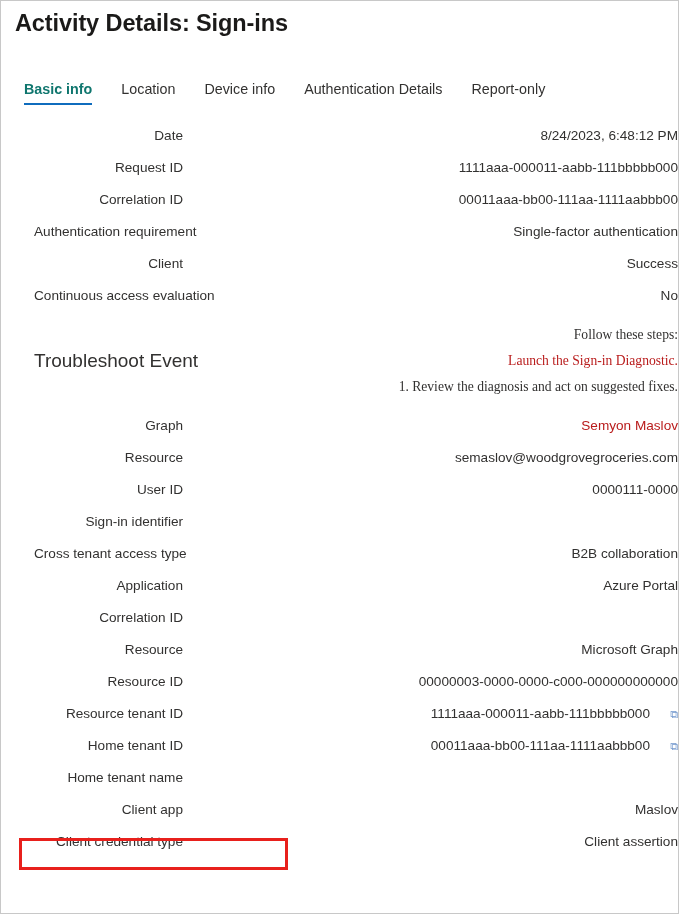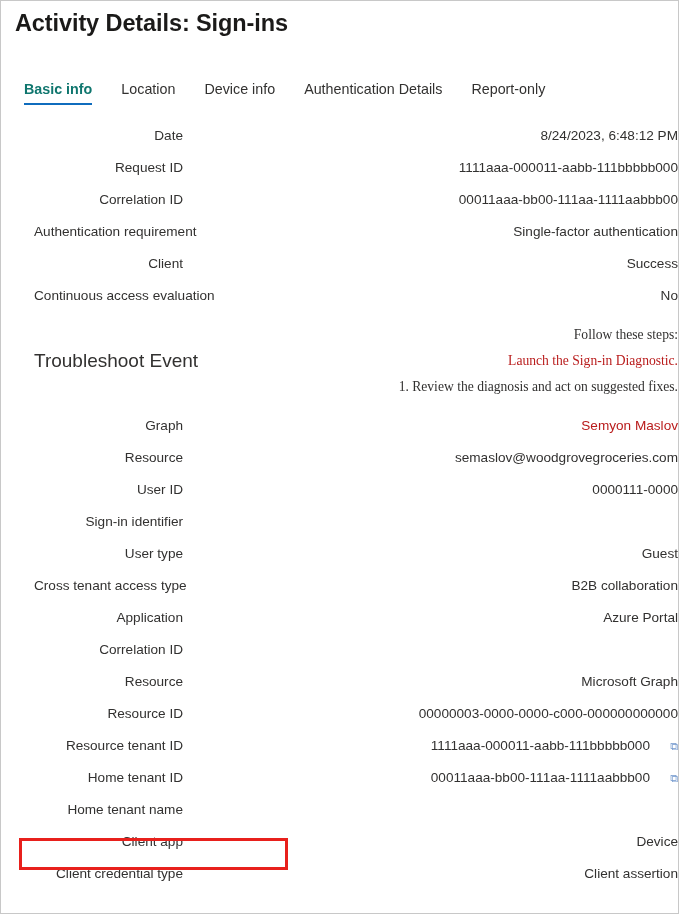--- a/index.html
+++ b/index.html
@@ -236,24 +236,20 @@
     <div class="row">
       <div class="label">User ID</div>
       <div class="value">0000111-0000</div>
     </div>
 
     <div class="row">
       <div class="label">Sign-in identifier</div>
       <div class="value"></div>
     </div>
 
-    <div class="row">
-      <div class="label">User type</div>
-      <div class="value">Guest</div>
-    </div>
 
     <div class="row">
       <div class="label">Cross tenant access type</div>
       <div class="value">B2B collaboration</div>
     </div>
 
     <div class="row">
       <div class="label">Application</div>
       <div class="value">Azure Portal</div>
     </div>
@@ -287,21 +283,21 @@
       </div>
     </div>
 
     <div class="row">
       <div class="label">Home tenant name</div>
       <div class="value"></div>
     </div>
 
     <div class="row">
       <div class="label">Client app</div>
-      <div class="value">Device</div>
+      <div class="value">Maslov</div>
     </div>
 
     <div class="row">
       <div class="label">Client credential type</div>
       <div class="value">Client assertion</div>
     </div>
 
   </div>
 
   <div class="annotation-box"></div>

